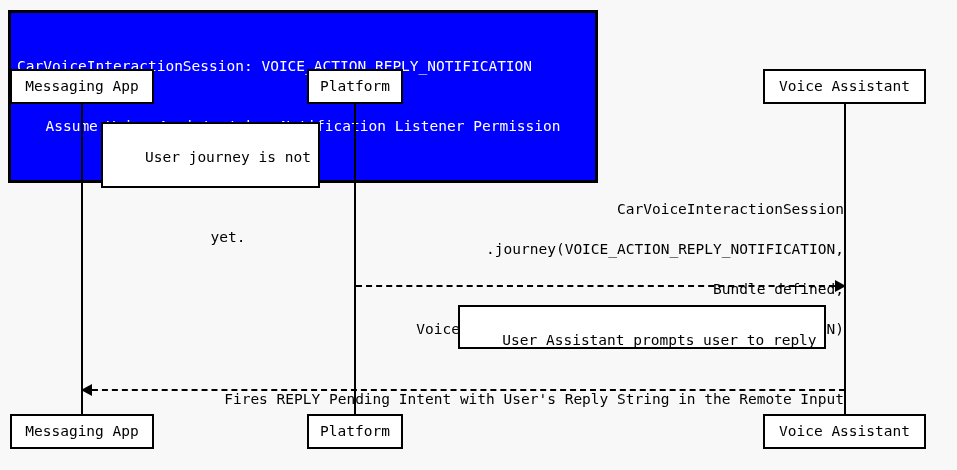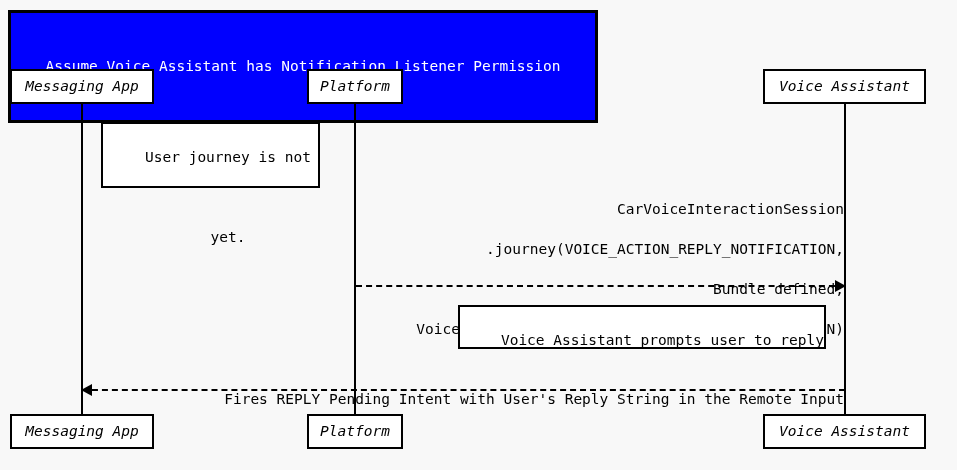--- a/index.html
+++ b/index.html
@@ -45,21 +45,20 @@
     background: #ffffff;
     border: 2px solid #000000;
     color: #000000;
     font-size: 14.5px;
     line-height: 1;
     display: flex;
     align-items: center;
     justify-content: center;
     white-space: pre;
     z-index: 3;
-    font-style: italic;
   }
 
   
   .lifeline {
     position: absolute;
     width: 2px;
     background: #000000;
     z-index: 1;
   }
 
@@ -118,20 +117,21 @@
     left: -1px;
     border-right: 11px solid #000000;
   }
 </style>
 </head>
 <body>
 
 <div id="diagram">
 
   <div class="title-banner">
+    <span class="title-line-1">CarVoiceInteractionSession: VOICE_ACTION_REPLY_NOTIFICATION</span>
     <span class="title-line-2">Assume Voice Assistant has Notification Listener Permission</span>
   </div>
 
   <div class="lifeline" style="left:81px; top:104px; height:310px;"></div>
   <div class="lifeline" style="left:354px; top:104px; height:310px;"></div>
   <div class="lifeline" style="left:844px; top:104px; height:310px;"></div>
 
   <div class="participant" style="left:10px; top:69px; width:144px; height:35px;">
     <span>Messaging App</span>
   </div>
@@ -154,21 +154,21 @@
     <span>Bundle defined,</span><br>
     <span>VoiceInteractionSession.SHOW_SOURCE_NOTIFICATION)</span>
   </div>
 
   <div class="arrow-wrap" style="left:356px; top:280px; width:489px;">
     <div class="arrow-line"></div>
     <div class="arrow-head right"></div>
   </div>
 
   <div class="note" style="left:458px; top:305px; width:368px; height:44px;">
-    <span>Voice Assistant prompts user to reply</span><br>
+    <span>User Assistant prompts user to reply</span><br>
   </div>
 
   <div class="msg-label" style="left:82px; top:369px; width:762px;">
     <span>Fires REPLY Pending Intent with User's Reply String in the Remote Input</span>
   </div>
 
   <div class="arrow-wrap" style="left:82px; top:384px; width:763px;">
     <div class="arrow-line"></div>
     <div class="arrow-head left"></div>
   </div>

